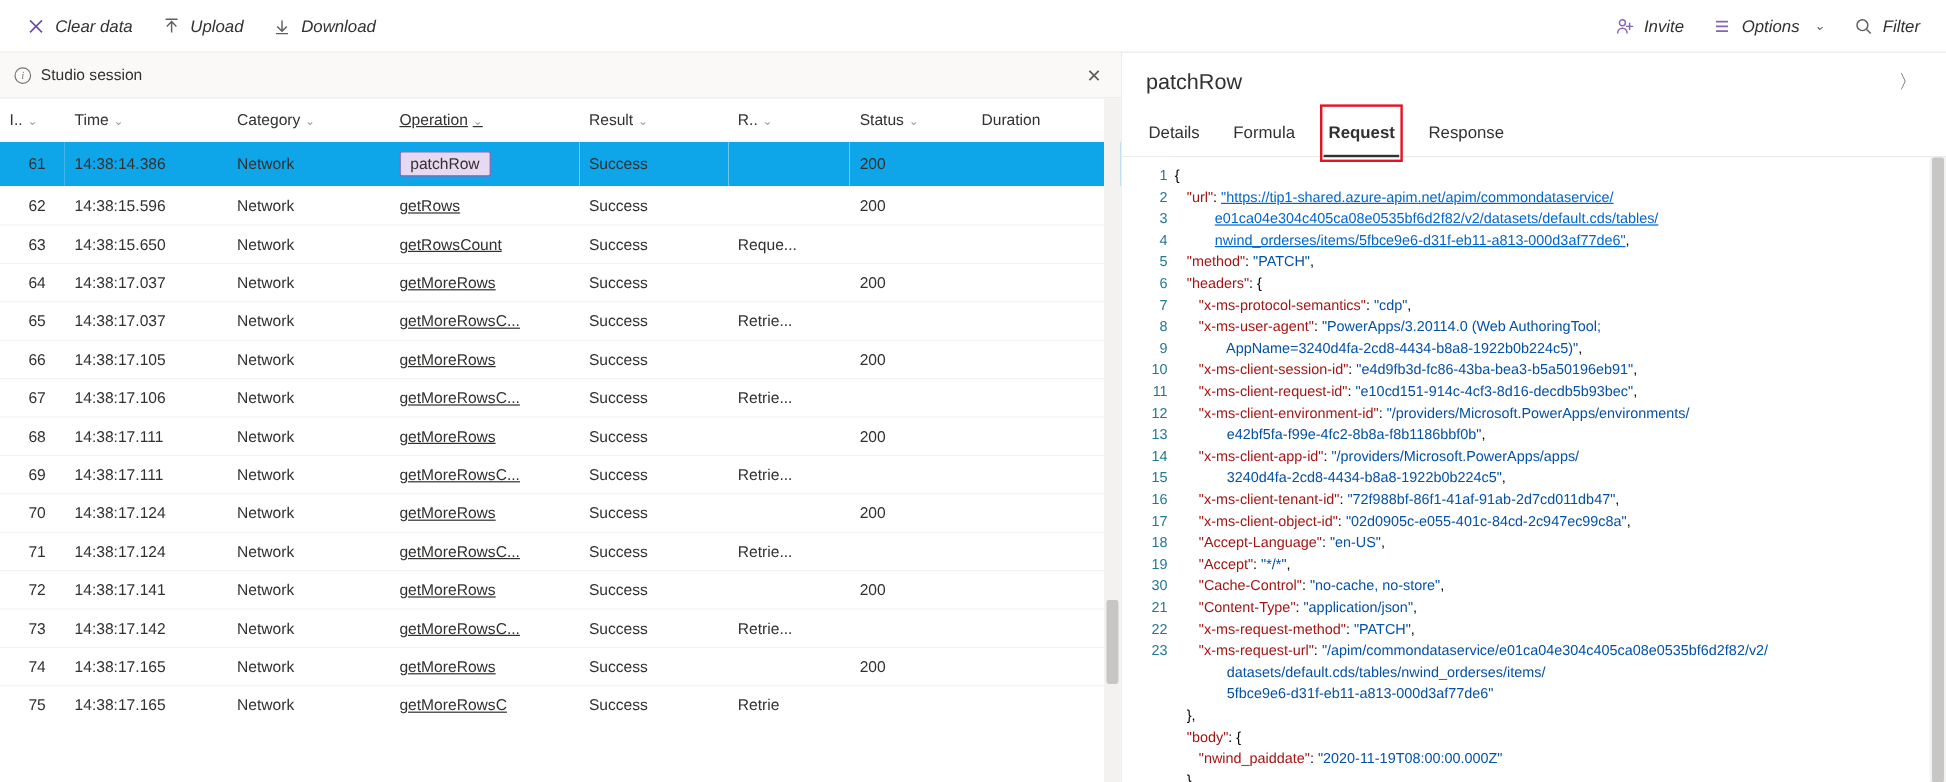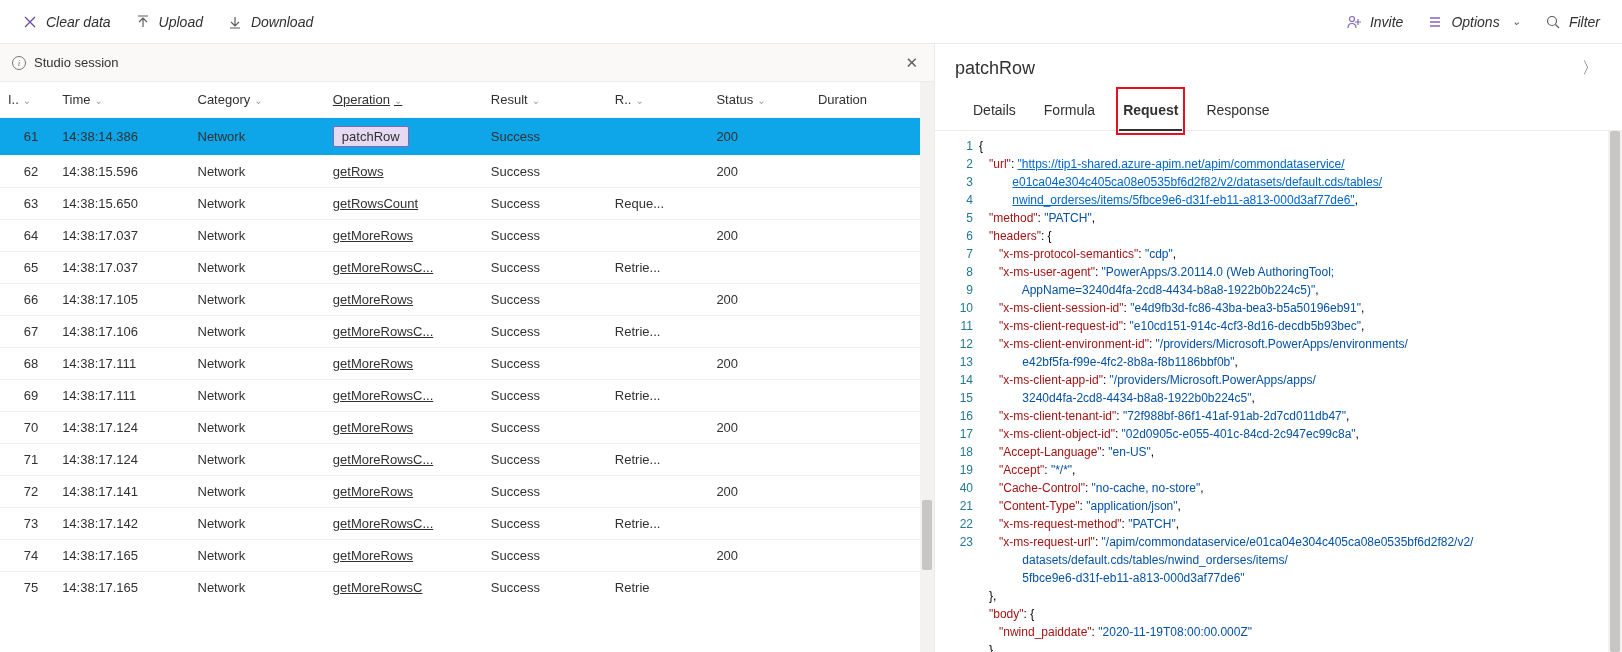--- a/index.html
+++ b/index.html
@@ -35,21 +35,21 @@
 .col-result { width: 110px; }
 .col-r { width: 90px; }
 .col-status { width: 90px; }
 .col-duration { width: 110px; }
 
 .vscroll { position: absolute; right: 0; top: 0; bottom: 0; width: 14px; background: #f3f2f1; }
 .vscroll-thumb { position: absolute; left: 2px; right: 2px; background: #c8c6c4; border-radius: 2px; }
 
 .detail-header { height: 48px; display: flex; align-items: center; justify-content: space-between; padding: 0 20px; }
 .detail-title { font-size: 18px; font-weight: 400; }
-.tabs { display: flex; gap: 24px; padding: 0 36px; border-bottom: 1px solid #edebe9; }
+.tabs { display: flex; gap: 24px; padding: 0 20px; border-bottom: 1px solid #edebe9; }
 .tab { padding: 10px 2px 12px; cursor: pointer; color: #323130; font-size: 14px; position: relative; }
 .tab.active { font-weight: 600; }
 .tab.active::after { content: ""; position: absolute; left: -2px; right: -2px; bottom: -1px; height: 2px; background: #323130; }
 .tab.highlight { outline: 2px solid #e81123; outline-offset: 3px; }
 
 .code-area { flex: 1; display: flex; font-family: "Consolas", "Courier New", monospace; font-size: 12px; line-height: 1.5; overflow: hidden; position: relative; }
 .gutter { width: 44px; text-align: right; color: #237893; padding: 6px 6px 0 0; background: #fff; user-select: none; }
 .gutter .ln { display: block; position: relative; }
 .code { flex: 1; padding: 6px 8px 0 0; white-space: pre; overflow: hidden; }
 .tok-key { color: #a31515; }
@@ -335,21 +335,21 @@
           <span class="ln">12</span>
           <span class="ln">13</span>
           <span class="ln">14</span>
           <span class="ln">15</span>
           <span class="ln">16</span>
           <span class="ln">17</span>
           <span class="ln">18</span>
           <span class="ln"></span>
           <span class="ln"></span>
           <span class="ln">19</span>
-          <span class="ln">40</span>
+          <span class="ln">30</span>
           <span class="ln">21</span>
           <span class="ln">22</span>
           <span class="ln">23</span>
         </div>
       <div class="code" id="code"><div><span class="tok-pun">{</span></div><div><span class="tok-pun">   </span><span class="tok-key">"url"</span><span class="tok-pun">: </span><span class="tok-url">"https://tip1-shared.azure-apim.net/apim/commondataservice/</span></div><div><span class="tok-pun">          </span><span class="tok-url">e01ca04e304c405ca08e0535bf6d2f82/v2/datasets/default.cds/tables/</span></div><div><span class="tok-pun">          </span><span class="tok-url">nwind_orderses/items/5fbce9e6-d31f-eb11-a813-000d3af77de6"</span><span class="tok-pun">,</span></div><div><span class="tok-pun">   </span><span class="tok-key">"method"</span><span class="tok-pun">: </span><span class="tok-str">"PATCH"</span><span class="tok-pun">,</span></div><div><span class="tok-pun">   </span><span class="tok-key">"headers"</span><span class="tok-pun">: {</span></div><div><span class="tok-pun">      </span><span class="tok-key">"x-ms-protocol-semantics"</span><span class="tok-pun">: </span><span class="tok-str">"cdp"</span><span class="tok-pun">,</span></div><div><span class="tok-pun">      </span><span class="tok-key">"x-ms-user-agent"</span><span class="tok-pun">: </span><span class="tok-str">"PowerApps/3.20114.0 (Web AuthoringTool;</span></div><div><span class="tok-pun">             </span><span class="tok-str">AppName=3240d4fa-2cd8-4434-b8a8-1922b0b224c5)"</span><span class="tok-pun">,</span></div><div><span class="tok-pun">      </span><span class="tok-key">"x-ms-client-session-id"</span><span class="tok-pun">: </span><span class="tok-str">"e4d9fb3d-fc86-43ba-bea3-b5a50196eb91"</span><span class="tok-pun">,</span></div><div><span class="tok-pun">      </span><span class="tok-key">"x-ms-client-request-id"</span><span class="tok-pun">: </span><span class="tok-str">"e10cd151-914c-4cf3-8d16-decdb5b93bec"</span><span class="tok-pun">,</span></div><div><span class="tok-pun">      </span><span class="tok-key">"x-ms-client-environment-id"</span><span class="tok-pun">: </span><span class="tok-str">"/providers/Microsoft.PowerApps/environments/</span></div><div><span class="tok-pun">             </span><span class="tok-str">e42bf5fa-f99e-4fc2-8b8a-f8b1186bbf0b"</span><span class="tok-pun">,</span></div><div><span class="tok-pun">      </span><span class="tok-key">"x-ms-client-app-id"</span><span class="tok-pun">: </span><span class="tok-str">"/providers/Microsoft.PowerApps/apps/</span></div><div><span class="tok-pun">             </span><span class="tok-str">3240d4fa-2cd8-4434-b8a8-1922b0b224c5"</span><span class="tok-pun">,</span></div><div><span class="tok-pun">      </span><span class="tok-key">"x-ms-client-tenant-id"</span><span class="tok-pun">: </span><span class="tok-str">"72f988bf-86f1-41af-91ab-2d7cd011db47"</span><span class="tok-pun">,</span></div><div><span class="tok-pun">      </span><span class="tok-key">"x-ms-client-object-id"</span><span class="tok-pun">: </span><span class="tok-str">"02d0905c-e055-401c-84cd-2c947ec99c8a"</span><span class="tok-pun">,</span></div><div><span class="tok-pun">      </span><span class="tok-key">"Accept-Language"</span><span class="tok-pun">: </span><span class="tok-str">"en-US"</span><span class="tok-pun">,</span></div><div><span class="tok-pun">      </span><span class="tok-key">"Accept"</span><span class="tok-pun">: </span><span class="tok-str">"*/*"</span><span class="tok-pun">,</span></div><div><span class="tok-pun">      </span><span class="tok-key">"Cache-Control"</span><span class="tok-pun">: </span><span class="tok-str">"no-cache, no-store"</span><span class="tok-pun">,</span></div><div><span class="tok-pun">      </span><span class="tok-key">"Content-Type"</span><span class="tok-pun">: </span><span class="tok-str">"application/json"</span><span class="tok-pun">,</span></div><div><span class="tok-pun">      </span><span class="tok-key">"x-ms-request-method"</span><span class="tok-pun">: </span><span class="tok-str">"PATCH"</span><span class="tok-pun">,</span></div><div><span class="tok-pun">      </span><span class="tok-key">"x-ms-request-url"</span><span class="tok-pun">: </span><span class="tok-str">"/apim/commondataservice/e01ca04e304c405ca08e0535bf6d2f82/v2/</span></div><div><span class="tok-pun">             </span><span class="tok-str">datasets/default.cds/tables/nwind_orderses/items/</span></div><div><span class="tok-pun">             </span><span class="tok-str">5fbce9e6-d31f-eb11-a813-000d3af77de6"</span></div><div><span class="tok-pun">   },</span></div><div><span class="tok-pun">   </span><span class="tok-key">"body"</span><span class="tok-pun">: {</span></div><div><span class="tok-pun">      </span><span class="tok-key">"nwind_paiddate"</span><span class="tok-pun">: </span><span class="tok-str">"2020-11-19T08:00:00.000Z"</span></div><div><span class="tok-pun">   }</span></div></div>
       <div class="vscroll">
         <div class="vscroll-thumb" style="top:0;bottom:0"></div>
       </div>
     </div>
   </div>

